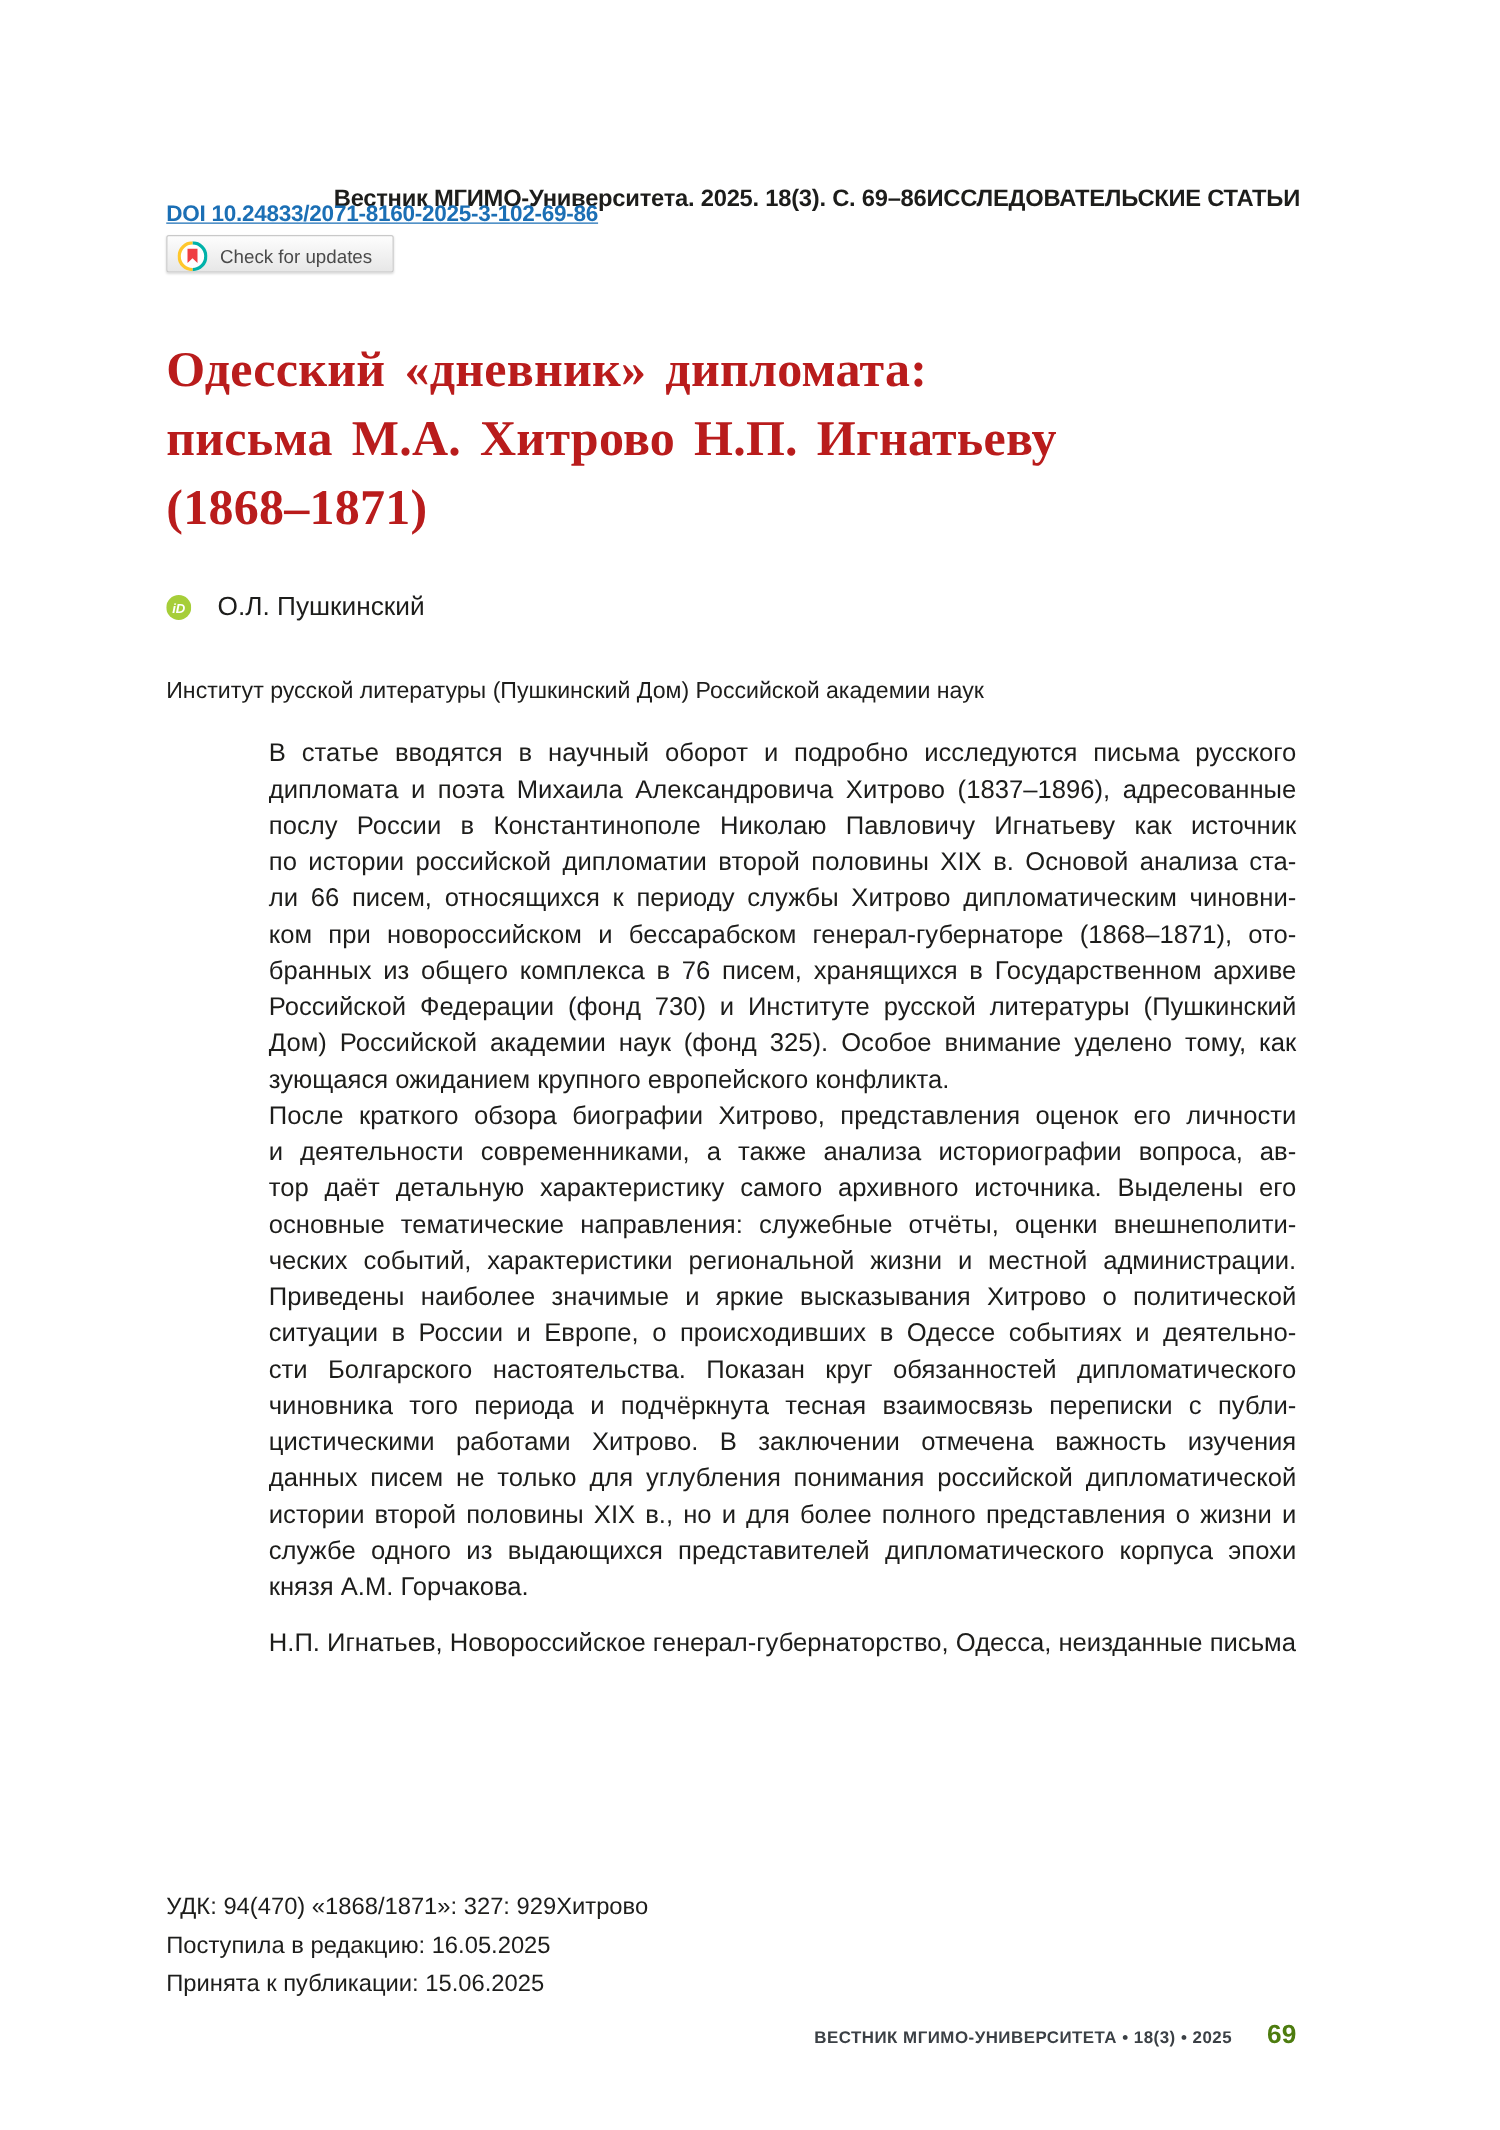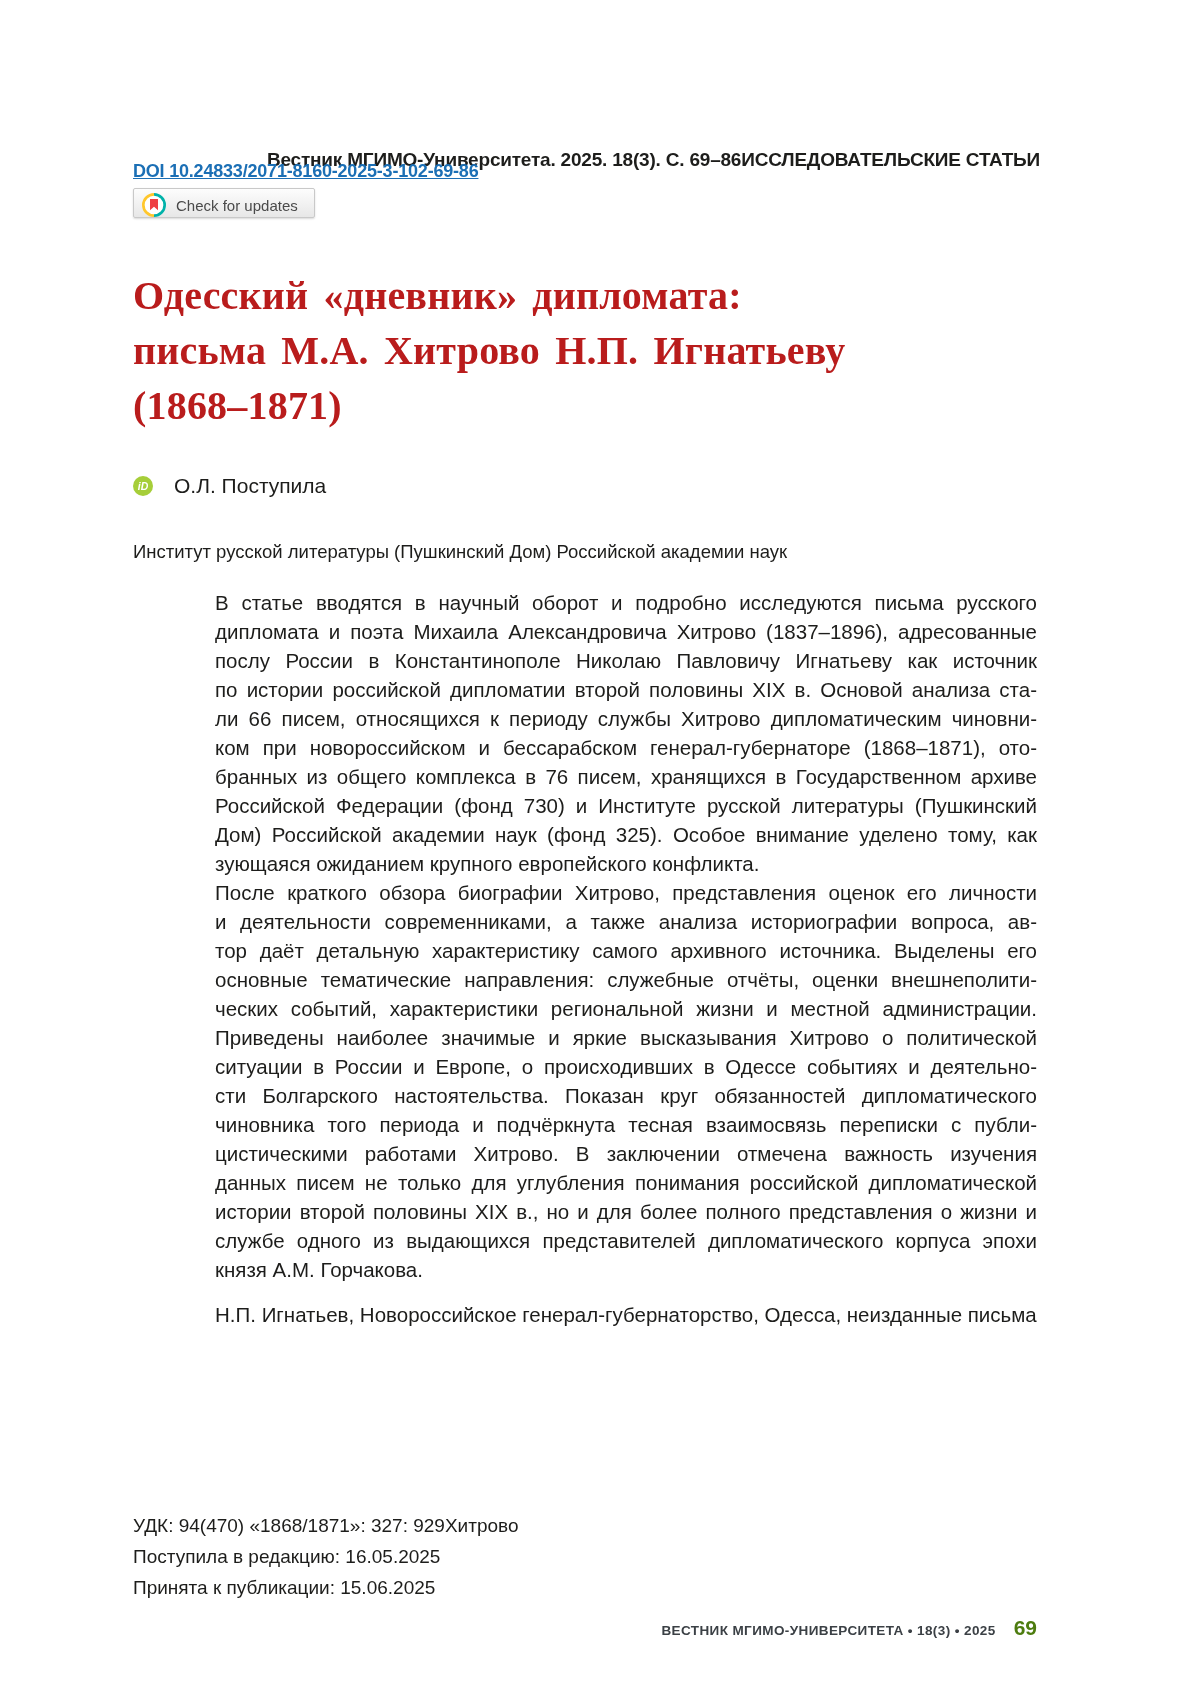--- a/index.html
+++ b/index.html
@@ -65,21 +65,21 @@
   .keywords{margin-top:16px;}
   .kw-label{font-weight:700;}
   
   .meta{
     position:absolute;top:1510px;left:133px;
     font-size:19px;line-height:31px;
   }
   
   .footer{
     position:absolute;top:1616px;left:133px;right:163px;
-    display:flex;justify-content:flex-end;align-items:baseline;gap:18px;
+    display:flex;justify-content:flex-end;align-items:baseline;gap:28px;
   }
   .footer-journal{
     font-size:13.5px;font-weight:700;color:#3b4045;letter-spacing:0.4px;
   }
   .footer-page{font-size:21px;font-weight:700;color:#4d7c0f;}
 </style>
 </head>
 <body>
 
 <div class="page">
@@ -111,21 +111,21 @@
     <div>(1868–1871)</div>
   </div>
 
   <div class="author-row">
     <span class="orcid">
       <svg width="20" height="20" viewBox="0 0 20 20">
         <circle cx="10" cy="10" r="10" fill="#A6CE39"></circle>
         <text x="10" y="14" text-anchor="middle" font-family="Liberation Sans, sans-serif" font-size="10.5" font-weight="bold" font-style="italic" fill="#ffffff">iD</text>
       </svg>
     </span>
-    <span>О.Л. Поступила</span>
+    <span>О.Л. Пушкинский</span>
   </div>
 
   <div class="affiliation">Институт русской литературы (Пушкинский Дом) Российской академии наук</div>
 
   <div class="abstract">
     <div>
         <div class="jline">В статье вводятся в научный оборот и подробно исследуются письма русского</div>
         <div class="jline">дипломата и поэта Михаила Александровича Хитрово (1837–1896), адресованные</div>
         <div class="jline">послу России в Константинополе Николаю Павловичу Игнатьеву как источник</div>
         <div class="jline">по истории российской дипломатии второй половины XIX в. Основой анализа ста-</div>

